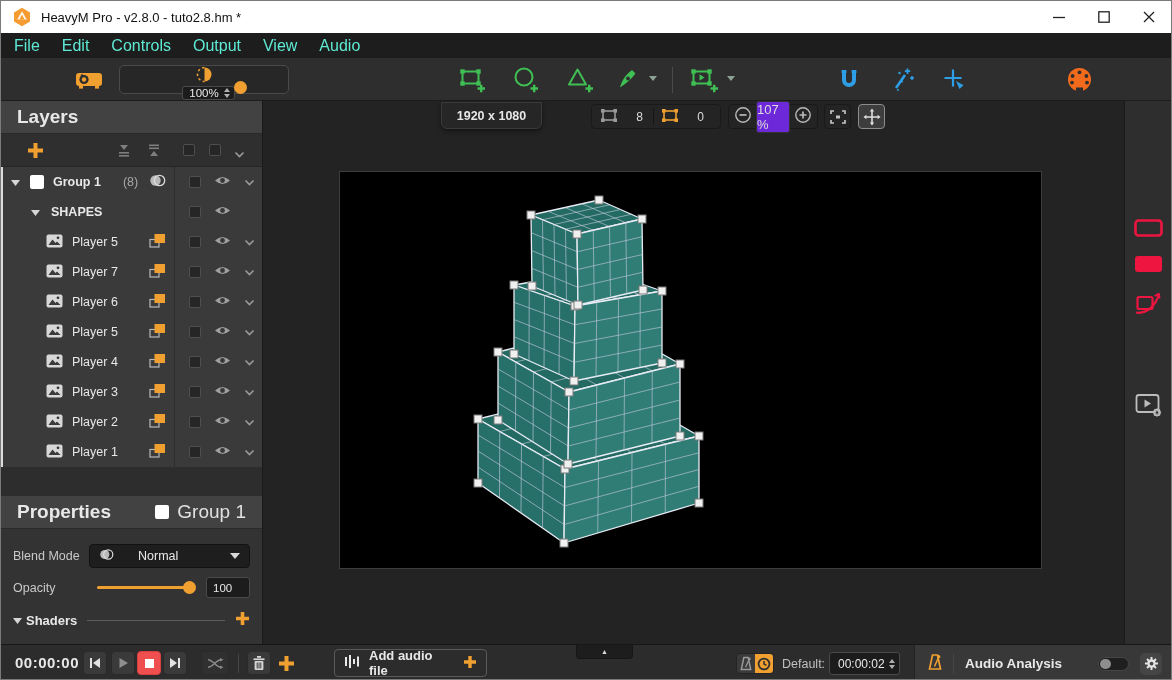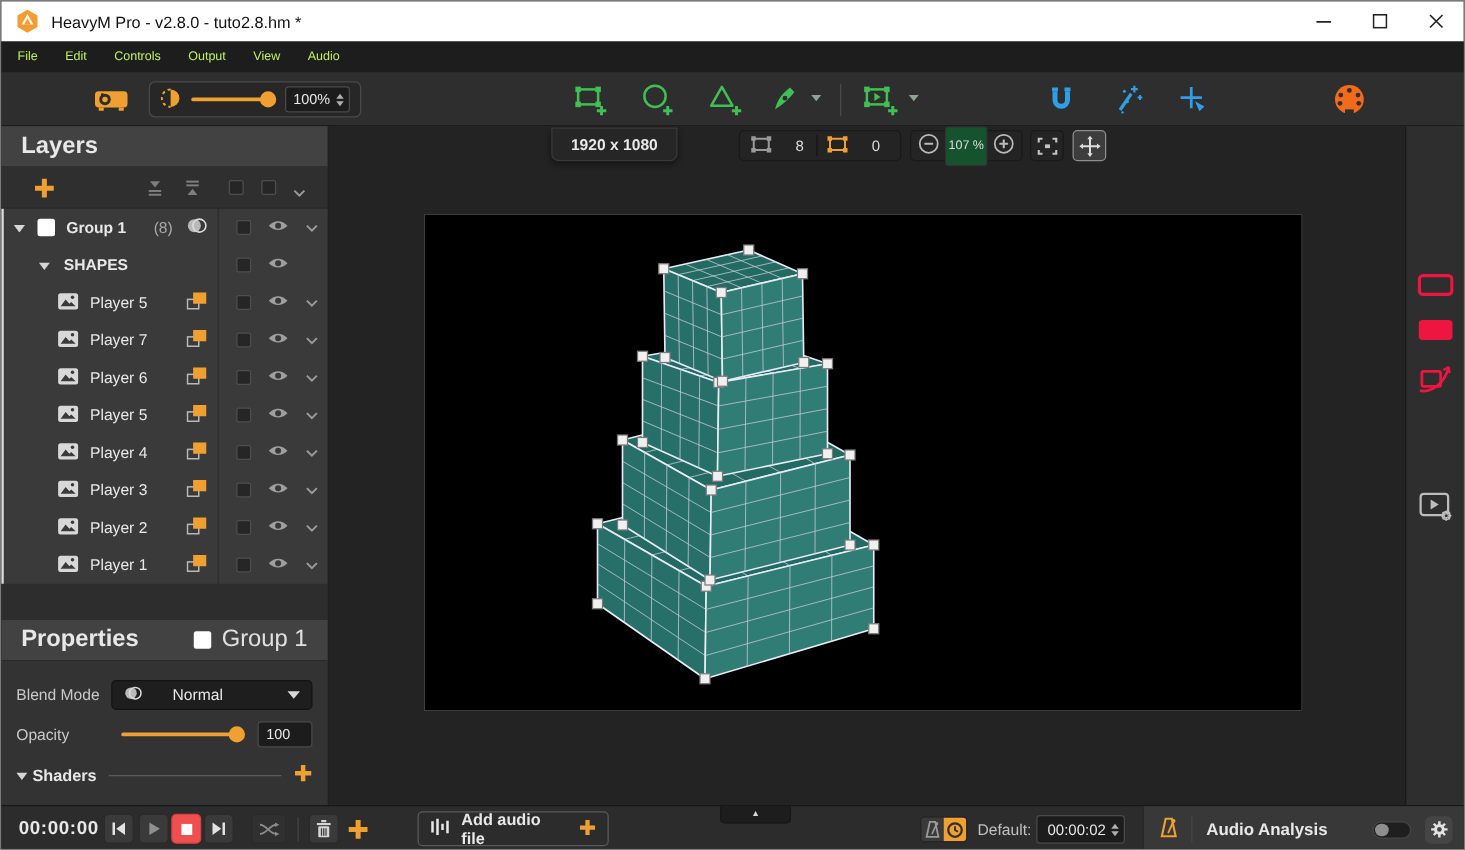--- a/index.html
+++ b/index.html
@@ -9,26 +9,26 @@
 
   
   .titlebar { position:relative; height:32px; background:#ffffff; color:#111; display:flex; align-items:center; }
   .titlebar .logo { margin-left:12px; display:flex; }
   .titlebar .title { margin-left:10px; font-size:13px; color:#111; }
   .win-controls { position:absolute; right:0; top:0; height:32px; display:flex; }
   .win-btn { width:45px; height:32px; display:flex; align-items:center; justify-content:center; }
 
   
   .menubar { height:25px; background:#1d1d1d; display:flex; align-items:center; padding-left:2px; }
-  .menu-item { padding:0 11px; height:25px; line-height:25px; color:#bef264; font-size:10px; }
+  .menu-item { padding:0 11px; height:25px; line-height:25px; color:#5eead4; font-size:16px; }
 
   
   .toolbar { position:relative; height:43px; background:#2e2e2e; border-bottom:1px solid #1c1c1c; }
   .abs { position:absolute; }
-  .bright-group { left:118px; top:7px; width:170px; height:29px; border:1px solid #4a4a4a; background:#272727; border-radius:5px; display:flex; align-items:center; padding:0 8px; }
+  .bright-group { left:118px; top:7px; width:170px; height:29px; border:1px solid #4a4a4a; background:#272727; border-radius:5px; display:flex; align-items:center; padding:0 8px;flex-direction:column; }
   .slider-track { position:relative; width:74px; height:3px; background:#f0a030; border-radius:2px; margin-left:8px; }
   .slider-knob { position:absolute; right:-2px; top:-5px; width:13px; height:13px; border-radius:50%; background:#f0a030; }
   .num-box { display:flex; align-items:center; background:#1c1c1c; border:1px solid #4a4a4a; border-radius:3px; height:21px; padding:0 4px 0 6px; margin-left:9px; }
   .num-box .val { font-size:11.5px; color:#e8e8e8; }
   .spin { display:flex; flex-direction:column; gap:2px; margin-left:5px; }
   .tri-up { width:0; height:0; border-left:3.5px solid transparent; border-right:3.5px solid transparent; border-bottom:4px solid #b0b0b0; }
   .tri-down { width:0; height:0; border-left:3.5px solid transparent; border-right:3.5px solid transparent; border-top:4px solid #b0b0b0; }
   .tool-sep { width:1px; height:26px; background:#4a4a4a; }
   .caret { width:0; height:0; border-left:4.5px solid transparent; border-right:4.5px solid transparent; border-top:5.5px solid #8fa394; }
 
@@ -55,21 +55,21 @@
   .prop-label { width:76px; color:#c9c9c9; font-size:12.5px; flex:none; }
   .dropdown { flex:1; height:24px; background:#1e1e1e; border:1px solid #121212; border-radius:4px; display:flex; align-items:center; padding:0 9px; }
   .dd-caret { margin-left:auto; width:0; height:0; border-left:5px solid transparent; border-right:5px solid transparent; border-top:6px solid #d8d8d8; }
   .hline { flex:1; border-top:1px solid #5c5c5c; margin:0 10px; }
 
   
   .canvas-area { position:relative; width:863px; background:#232323; overflow:hidden; }
   .res-badge { left:178px; top:1px; width:101px; height:27px; background:#262626; border:1px solid #3a3a3a; border-radius:0 0 6px 6px; display:flex; align-items:center; justify-content:center; font-weight:bold; font-size:12.5px; box-shadow:0 2px 5px rgba(0,0,0,.45); }
   .ctl-box { top:3px; height:25px; background:#242424; border:1px solid #191919; border-radius:4px; display:flex; align-items:center; }
   .cnt-num { width:28px; text-align:right; font-size:12px; color:#dcdcdc; padding-right:4px; }
-  .zoom-val { width:46px; height:32px; background:#14532d; border:1px solid #333; border-radius:3px; font-size:10px; color:#ddd; display:flex; align-items:center; justify-content:center; }
+  .zoom-val { width:46px; height:32px; background:#6d28d9; border:1px solid #333; border-radius:3px; font-size:13px; color:#ddd; display:flex; align-items:center; justify-content:center; }
   .sq-btn { top:3px; width:27px; height:25px; background:#242424; border:1px solid #191919; border-radius:4px; display:flex; align-items:center; justify-content:center; }
   .sq-btn.active { background:#3d3d3d; border:1px solid #8d8d8d; }
   .out-canvas { left:76px; top:70px; width:703px; height:398px; background:#000; border:1px solid #3d3d3d; }
 
   
   .right-sidebar { position:relative; width:47px; background:#2e2e2e; border-left:1px solid #191919; }
   .side-icon { position:absolute; left:0; width:47px; display:flex; justify-content:center; }
 
   
   .bottombar { position:relative; height:37px; background:#2c2c2c; border-top:1px solid #171717; }

